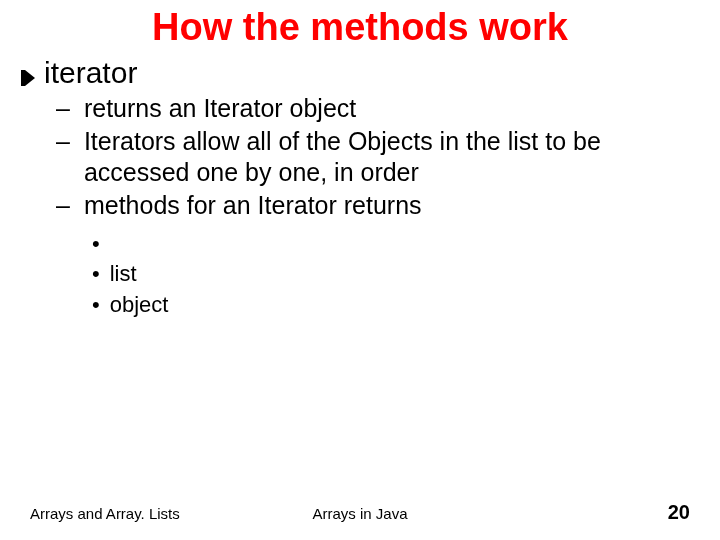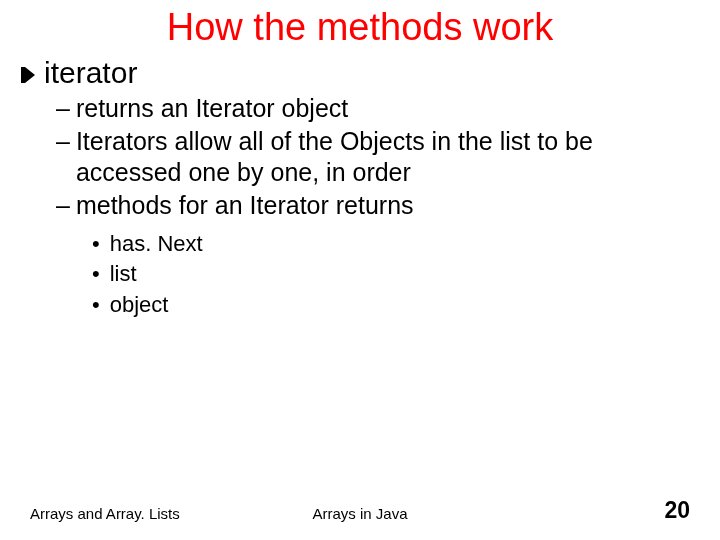--- a/index.html
+++ b/index.html
@@ -19,31 +19,31 @@
     box-sizing: border-box;
   }
   .title {
     position: absolute;
     top: 6px;
     left: 0;
     width: 100%;
     text-align: center;
     font-size: 38px;
     color: #ff0000;
-    font-weight: 400;
+    font-weight: 700;
   }
   .content {
     position: absolute;
     top: 56px;
     left: 20px;
     right: 20px;
   }
   .lvl1 {
     display: flex;
-    align-items: center;
+    align-items: flex-end;
     margin-bottom: 2px;
   }
   .lvl1 .bullet-icon {
     flex: 0 0 auto;
     margin-top: 8px;
     margin-right: 8px;
   }
   .lvl1 .text {
     font-size: 30px;
     line-height: 1.15;
@@ -54,20 +54,21 @@
     line-height: 1.25;
     margin-bottom: 2px;
     display: flex;
   }
   .lvl2 .dash {
     flex: 0 0 auto;
     margin-right: 6px;
   }
   .lvl2 .text {
     flex: 1 1 auto;
+    margin-left: 8px;
   }
   .lvl3 {
     margin-left: 72px;
     font-size: 22px;
     line-height: 1.3;
     display: flex;
     margin-bottom: 2px;
   }
   .lvl3 .dot {
     flex: 0 0 auto;
@@ -93,21 +94,21 @@
     right: 0;
     bottom: 0;
     text-align: center;
     font-size: 15px;
     color: #000;
   }
   .footer-right {
     position: absolute;
     right: 30px;
     bottom: -2px;
-    font-size: 23px;
+    font-size: 20px;
     font-weight: 700;
     color: #000;
   }
 </style>
 </head>
 <body>
 
 <div class="slide">
   <div class="title">How the methods work</div>
 
@@ -133,21 +134,20 @@
     </div>
     <div class="lvl2">
       <span class="dash">–</span>
       <span class="text">methods for an Iterator returns</span>
     </div>
 
     <div style="height:6px"></div>
 
     <div class="lvl3">
       <span class="dot">•</span>
-      <span>has. Next</span>
     </div>
     <div class="lvl3">
       <span class="dot">•</span>
       <span>list</span>
     </div>
     <div class="lvl3">
       <span class="dot">•</span>
       <span>object</span>
     </div>
 

